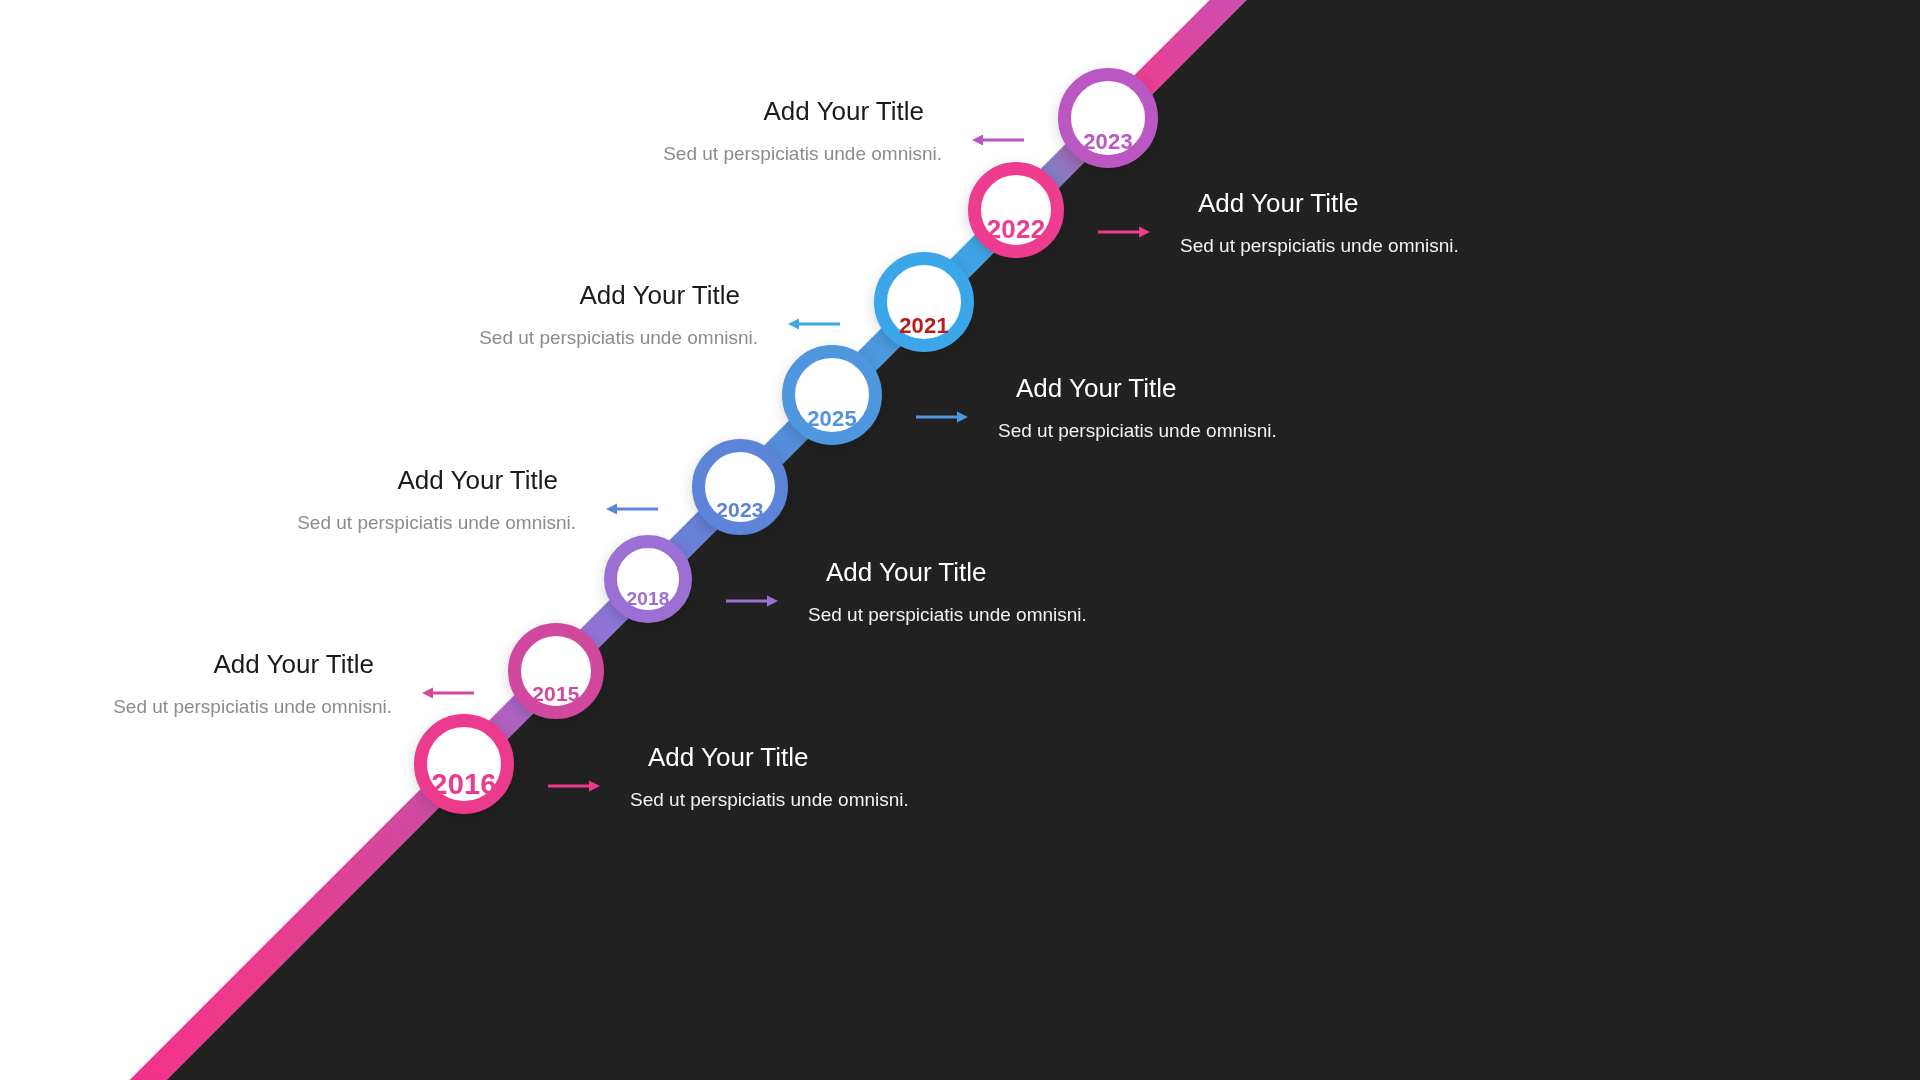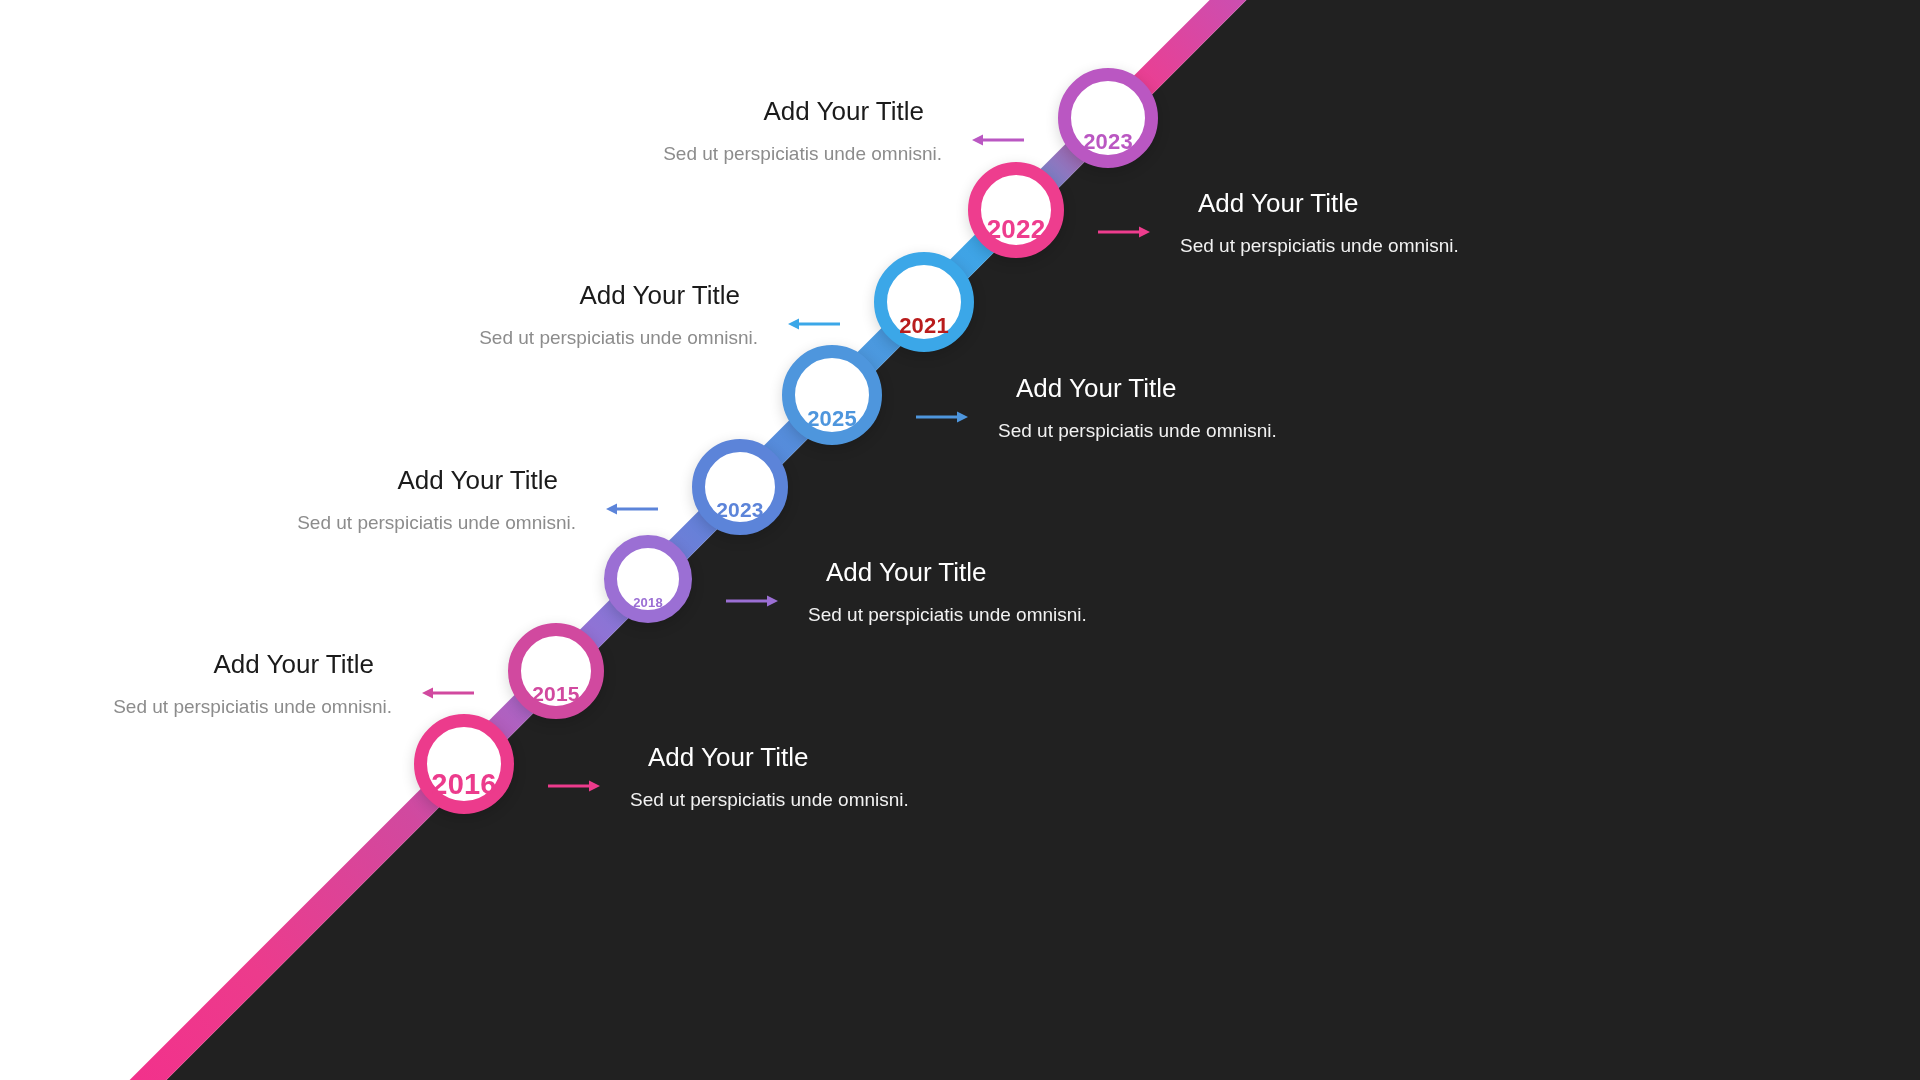--- a/index.html
+++ b/index.html
@@ -76,21 +76,21 @@
   </svg>
 
   <div id="nodes">
       <div class="node" style="left: 414px; top: 714px; width: 100px; height: 100px; border: 13px solid rgb(236, 59, 140); box-shadow: rgba(0, 0, 0, 0.16) 0px 4px 14px;">
         <span class="yr" style="color: rgb(236, 59, 140); font-size: 29px;">2016</span>
       </div>
       <div class="node" style="left: 508px; top: 623px; width: 96px; height: 96px; border: 13px solid rgb(209, 73, 159); box-shadow: rgba(0, 0, 0, 0.16) 0px 4px 14px;">
         <span class="yr" style="color: rgb(209, 73, 159); font-size: 21px;">2015</span>
       </div>
       <div class="node" style="left: 604px; top: 535px; width: 88px; height: 88px; border: 13px solid rgb(155, 111, 212); box-shadow: rgba(0, 0, 0, 0.16) 0px 4px 14px;">
-        <span class="yr" style="color: rgb(155, 111, 212); font-size: 13px;">2018</span>
+        <span class="yr" style="color: rgb(155, 111, 212); font-size: 19px;">2018</span>
       </div>
       <div class="node" style="left: 692px; top: 439px; width: 96px; height: 96px; border: 13px solid rgb(92, 132, 217); box-shadow: rgba(0, 0, 0, 0.16) 0px 4px 14px;">
         <span class="yr" style="color: rgb(92, 132, 217); font-size: 21px;">2023</span>
       </div>
       <div class="node" style="left: 782px; top: 345px; width: 100px; height: 100px; border: 13px solid rgb(78, 150, 221); box-shadow: rgba(0, 0, 0, 0.16) 0px 4px 14px;">
         <span class="yr" style="color: rgb(78, 150, 221); font-size: 22px;">2025</span>
       </div>
       <div class="node" style="left: 874px; top: 252px; width: 100px; height: 100px; border: 13px solid rgb(59, 167, 232); box-shadow: rgba(0, 0, 0, 0.16) 0px 4px 14px;">
         <span class="yr" style="color: #b91c1c; font-size: 22px;">2021</span>
       </div>

